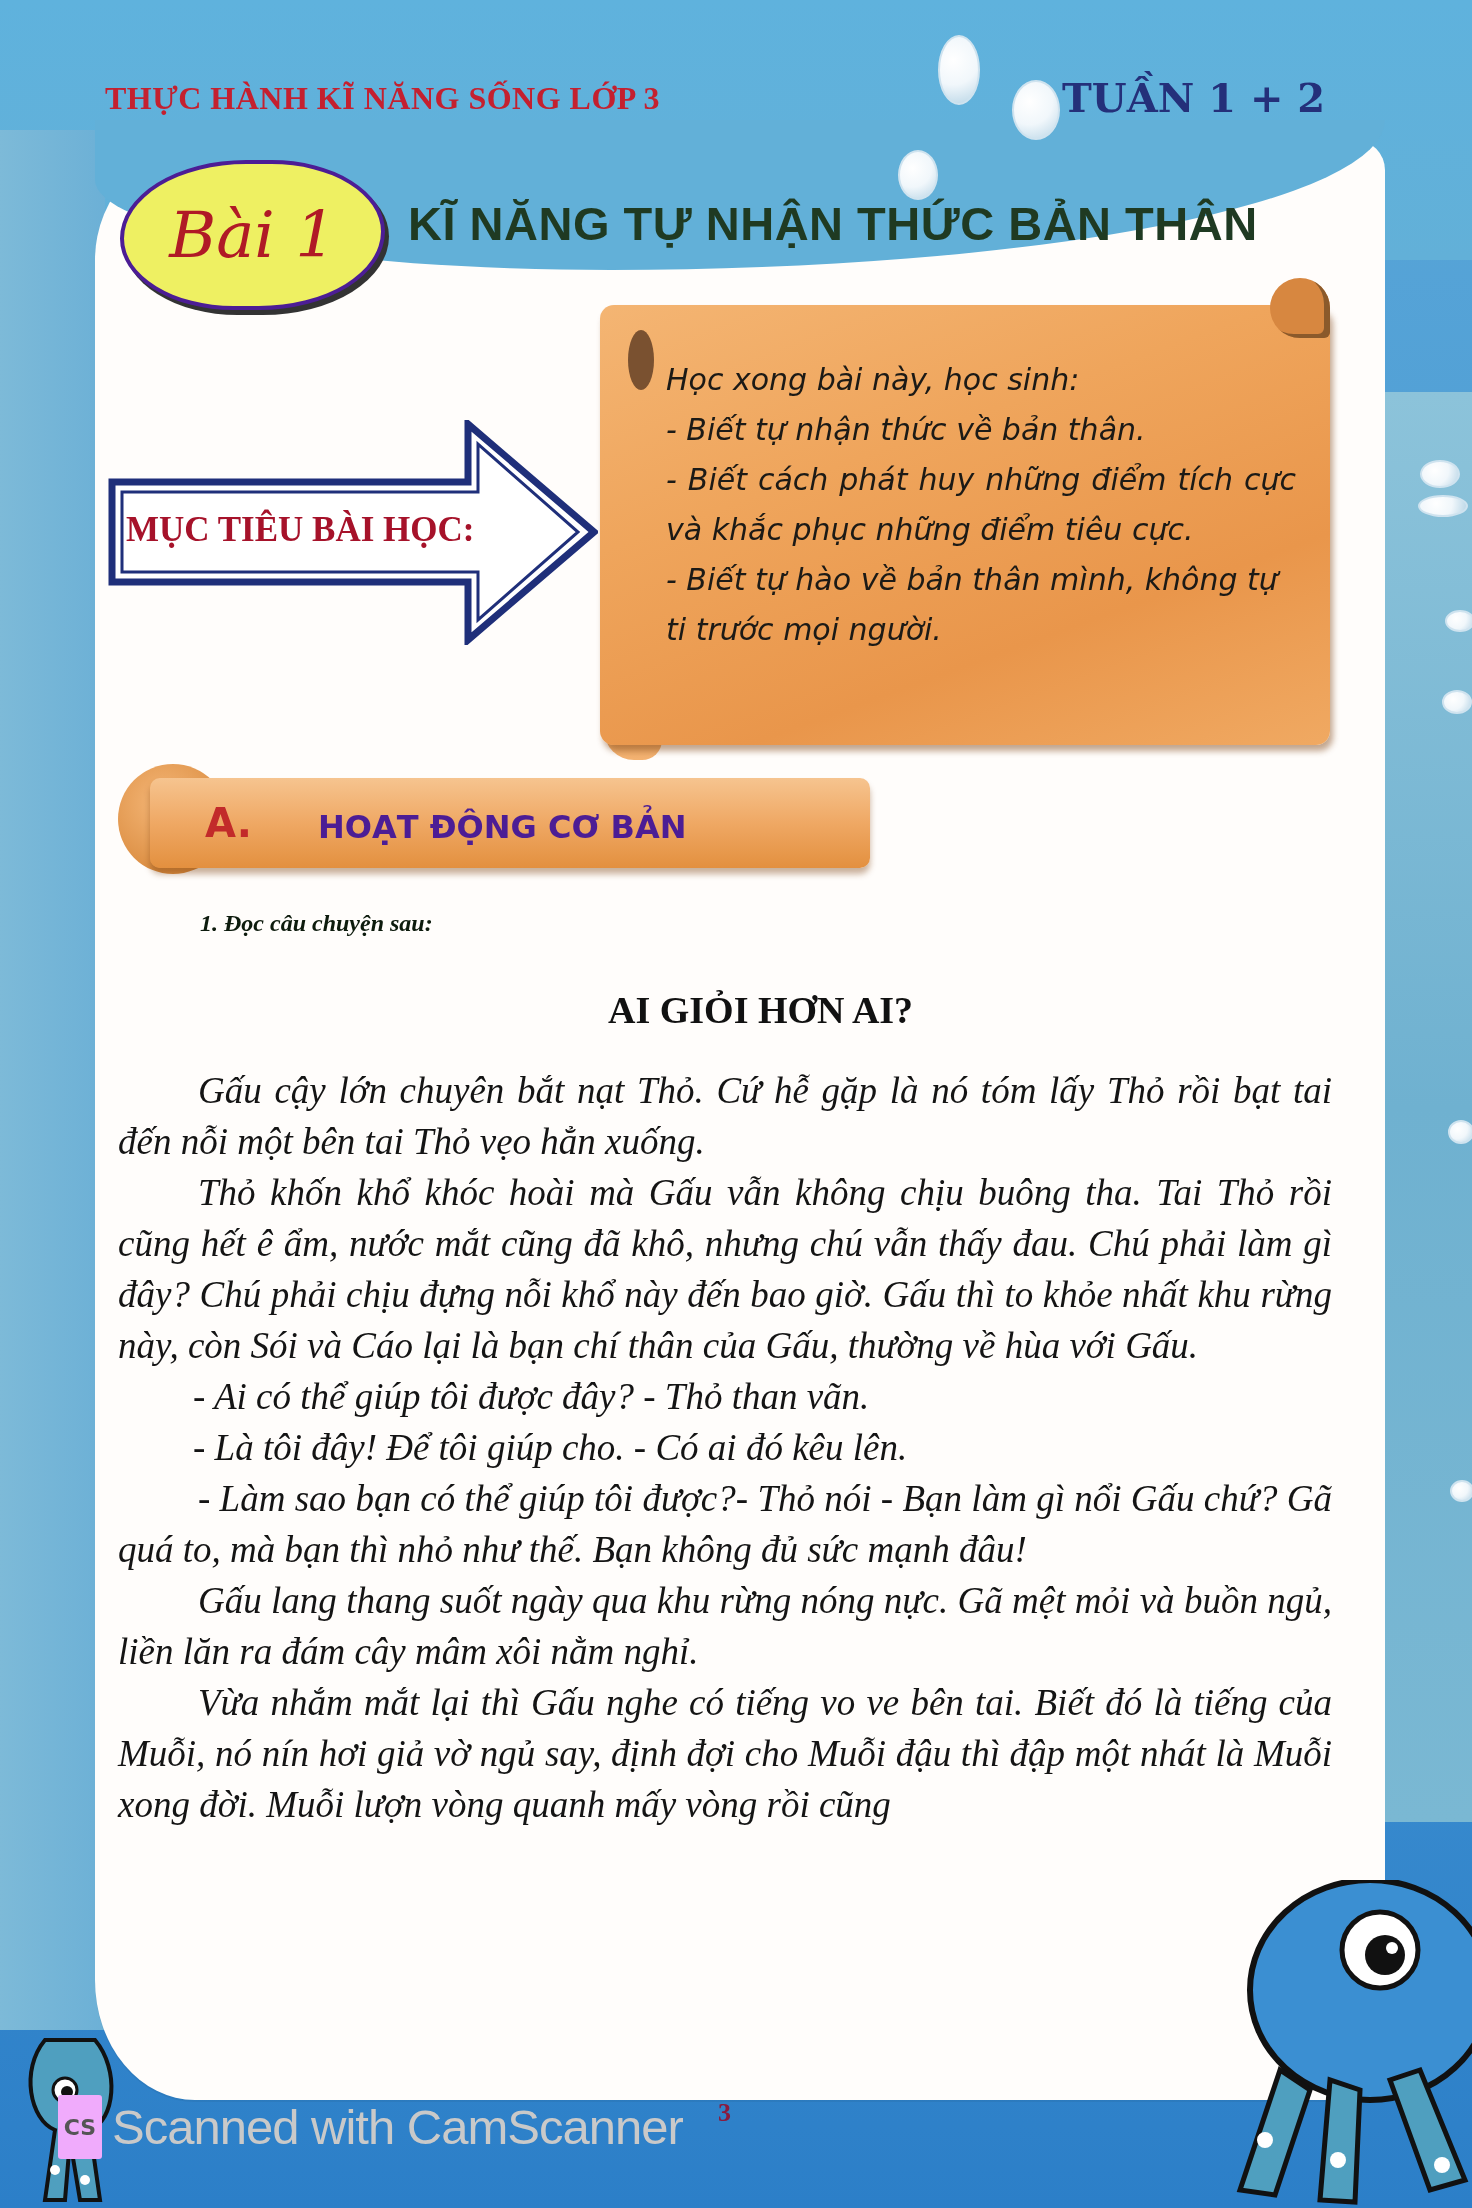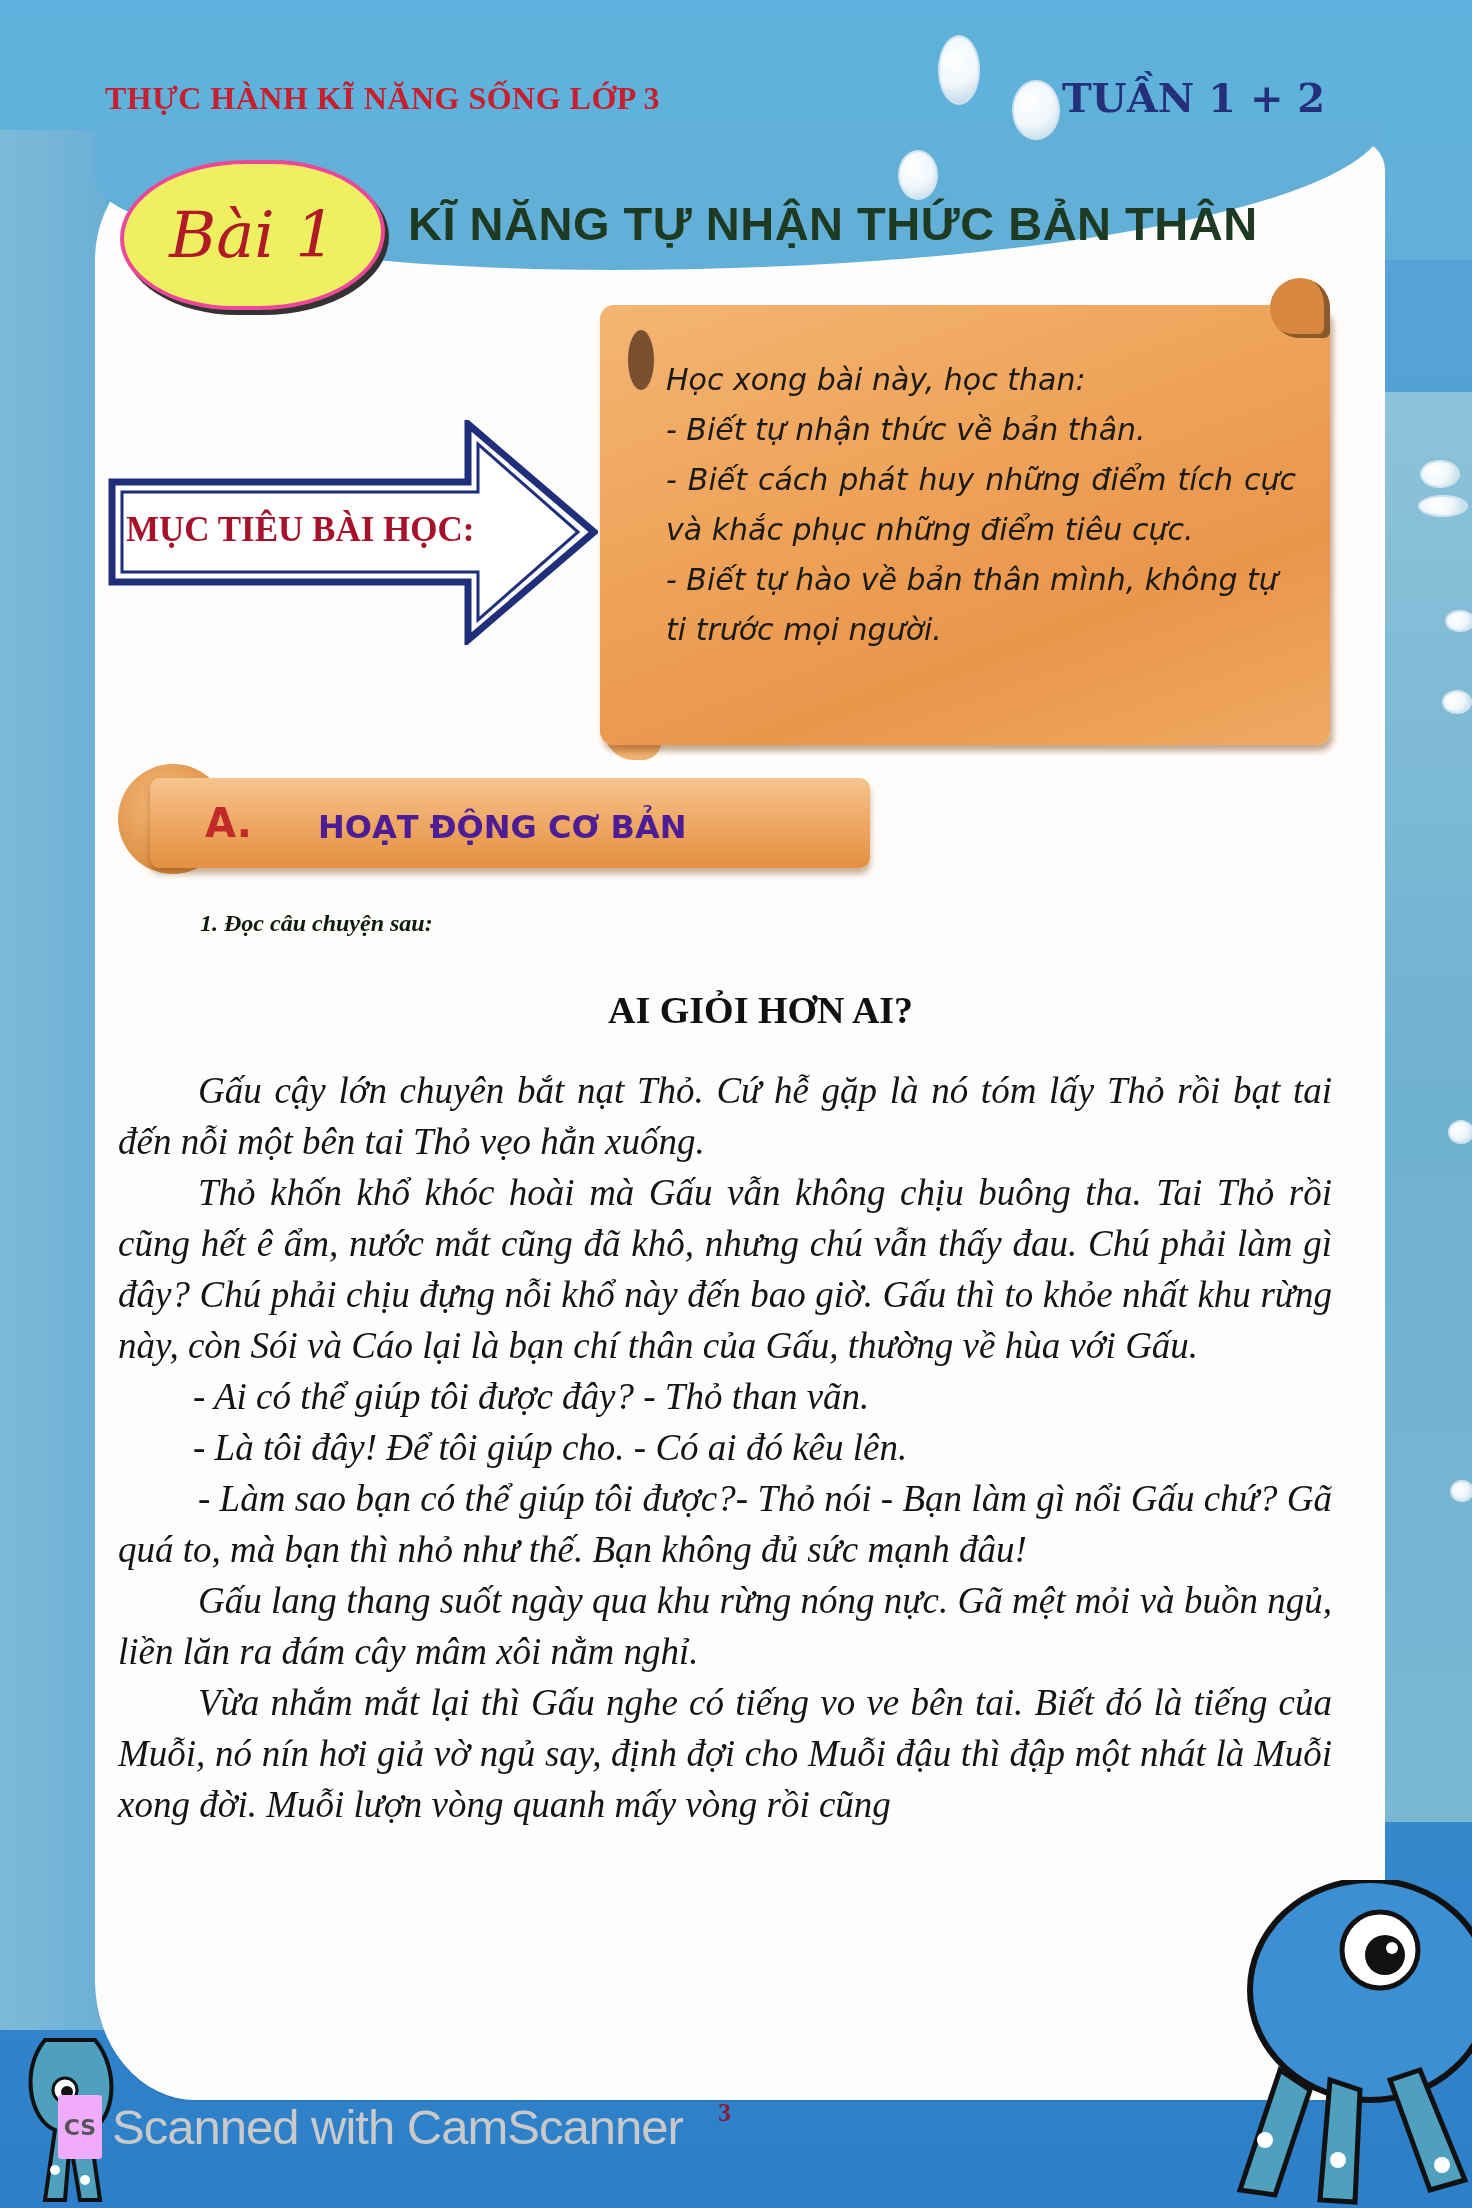--- a/index.html
+++ b/index.html
@@ -44,21 +44,21 @@
     color: #c4202f; font-size: 32px; letter-spacing: 0.5px;
   }
   .header-right {
     position: absolute; left: 1062px; top: 74px;
     font-family: "DejaVu Serif", serif; font-weight: bold;
     color: #24307a; font-size: 40px;
   }
   .lesson-cloud {
     position: absolute; left: 120px; top: 160px; width: 265px; height: 150px;
     background: #eef062;
-    border: 4px solid #ec4899;
+    border: 4px solid #4c1d95;
     border-radius: 50% 45% 50% 45% / 55% 50% 55% 50%;
     box-shadow: 4px 5px 0 #333;
     display: flex; align-items: center; justify-content: center;
   }
   .lesson-cloud span {
     font-family: "DejaVu Serif", serif; font-style: italic;
     color: #b01a26; font-size: 64px;
   }
   .lesson-title {
     position: absolute; left: 408px; top: 196px;
@@ -200,21 +200,21 @@
     <polygon points="14,72 370,72 370,24 470,112 370,200 370,152 14,152" fill="none" stroke="#1f2f7a" stroke-width="3"></polygon>
   </svg>
   <div class="arrow-label">MỤC TIÊU BÀI HỌC:</div>
 </div>
 
 <div class="scroll-bottom-tail"></div>
 <div class="scroll"></div>
 <div class="scroll-top-curl"></div>
 <div class="scroll-left-curl"></div>
 <div class="scroll-text">
-  <p>Học xong bài này, học than:</p>
+  <p>Học xong bài này, học sinh:</p>
   <p>- Biết tự nhận thức về bản thân.</p>
   <p style="text-align:justify;">-  Biết cách phát huy những điểm tích cực và khắc phục những điểm tiêu cực.</p>
   <p>- Biết tự hào về bản thân mình, không tự ti trước mọi người.</p>
 </div>
 
 <div class="section-circle"></div>
 <div class="section-bar"></div>
 <div class="section-letter">A.</div>
 <div class="section-title">HOẠT ĐỘNG CƠ BẢN</div>
 

